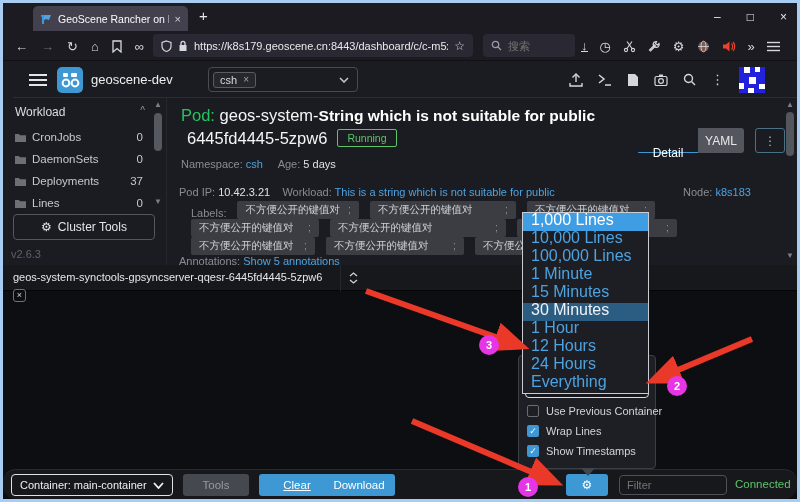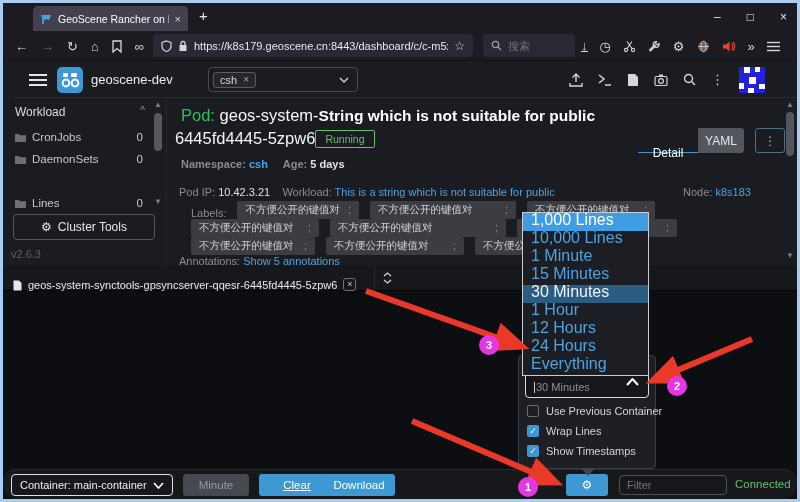--- a/index.html
+++ b/index.html
@@ -63,25 +63,25 @@
                  border:1px solid #55565e; border-radius:4px; display:flex; gap:6px;
                  align-items:center; justify-content:center; color:#e4e5e9; font-size:12px; }
   .version { position:absolute; left:8px; top:150px; font-size:11px; color:#5f6169; }
 
   
   .detail { position:absolute; left:164px; top:95px; width:630px; height:167px; }
   .pod-line1 { position:absolute; left:14px; top:8px; font-size:16.5px; white-space:nowrap; }
   .pod-kind { color:#22c55e; }
   .pod-name { color:#f4f5f7; }
   .pod-redacted { color:#ffffff; font-weight:bold; font-size:15.5px; }
-  .pod-line2 { position:absolute; left:8px; top:31px; font-size:16.5px; color:#f4f5f7;
-               display:flex; align-items:flex-end; }
+  .pod-line2 { position:absolute; left:20px; top:31px; font-size:16.5px; color:#f4f5f7;
+               display:flex; align-items:flex-start; gap:10px; }
   .badge-running { border:1px solid #5dc46a; border-radius:2px; color:#5dc46a;
                    font-size:10.5px; padding:2px 9px; }
-  .pod-line3 { position:absolute; left:14px; top:60px; font-size:11px; color:#8a8c93;font-weight:bold; }
+  .pod-line3 { position:absolute; left:14px; top:60px; font-size:11px; color:#8a8c93; }
   .pod-line3 .link { color:#4da2e0; }
   .pod-line3 .val { color:#e0e1e5; }
   .seg { position:absolute; top:30px; height:25px; display:flex; }
   .seg-detail { width:60px; background:#3d98d3; color:#fff; font-size:12px; display:flex;
                 align-items:center; justify-content:center; border-radius:3px 0 0 3px;margin-top:24px; }
   .seg-yaml { width:46px; background:#54565e; color:#e8e9eb; font-size:12px; display:flex;
               align-items:center; justify-content:center; border-radius:0 3px 3px 0; }
   .kebab-btn { position:absolute; left:588px; top:30px; width:30px; height:25px;
                border:1px solid #4b7186; border-radius:3px; color:#9fc3da; font-size:12px;
                display:flex; align-items:center; justify-content:center; }
@@ -99,21 +99,21 @@
   .anno-row .link { color:#4da2e0; }
   .dt-scroll { position:absolute; right:2px; top:2px; width:10px; height:160px; }
   .dt-scroll .arr { color:#7c7e86; font-size:8px; text-align:center; line-height:9px; }
   .dt-thumb { position:absolute; left:1px; top:12px; width:8px; height:44px; background:#54565d; border-radius:4px; }
   .dt-down { position:absolute; left:0; bottom:0; width:10px; color:#7c7e86; font-size:8px; text-align:center; }
 
   
   .logpanel { position:absolute; left:0; top:262px; width:794px; height:234px; background:#0d0e11; }
   .logtabs { position:absolute; left:0; top:0; width:794px; height:26px; background:#17181c;
              border-bottom:1px solid #050506; display:flex; align-items:center; }
-  .logtab { display:flex; align-items:flex-end; gap:6px; padding:0 10px; height:26px; }
+  .logtab { display:flex; align-items:flex-start; gap:6px; padding:0 10px; height:26px;flex-direction:column; }
   .logtab .t { font-size:11px; color:#e6e7ea; }
   .logtab .close { width:13px; height:13px; border:1px solid #70727a; border-radius:3px;
                    color:#cfd1d5; font-size:9px; line-height:11px; text-align:center; }
   .expander { margin-left:8px; width:26px; height:26px; display:flex; align-items:center;
               justify-content:center; border-left:1px solid #26272d; }
   .logbar { position:absolute; left:0; bottom:0; width:794px; height:30px; background:#17181c;
             border-top:1px solid #2a2b31;border-radius:13px; }
   .csel { position:absolute; left:8px; top:4px; width:162px; height:22px;
           border:1.5px solid #dfe1e5; border-radius:4px; display:flex; align-items:center;
           justify-content:space-between; padding:0 8px; color:#eef0f3; font-size:11px; }
@@ -308,20 +308,27 @@
       <span class="lbl">CronJobs</span>
       <span class="cnt">0</span>
     </div>
     <div class="sb-item" style="top:50px;">
       <svg class="ic" width="11" height="9" viewBox="0 0 11 9">
           <path d="M0 1 H4 L5 2.2 H11 V9 H0 Z" fill="#6d6f76"></path>
         </svg>
       <span class="lbl">DaemonSets</span>
       <span class="cnt">0</span>
     </div>
+    <div class="sb-item" style="top:72px;">
+      <svg class="ic" width="11" height="9" viewBox="0 0 11 9">
+          <path d="M0 1 H4 L5 2.2 H11 V9 H0 Z" fill="#6d6f76"></path>
+        </svg>
+      <span class="lbl">Deployments</span>
+      <span class="cnt">37</span>
+    </div>
     <div class="sb-item" style="top:94px;">
       <svg class="ic" width="11" height="9" viewBox="0 0 11 9">
           <path d="M0 1 H4 L5 2.2 H11 V9 H0 Z" fill="#6d6f76"></path>
         </svg>
       <span class="lbl">Lines</span>
       <span class="cnt">0</span>
     </div>
     <div class="sb-scroll">
       <div class="arr">▲</div>
       <div class="sb-thumb"></div>
@@ -439,34 +446,35 @@
       </div>
     </div>
 
     <div class="logbar">
       <div class="csel">
         <span>Container: main-container</span>
         <svg class="ic" width="11" height="7" viewBox="0 0 11 7">
             <polyline points="1,1 5.5,6 10,1" fill="none" stroke="#eef0f3" stroke-width="1.8"></polyline>
           </svg>
       </div>
-      <div class="btn btn-follow">Minute</div>
+      <div class="btn btn-follow">Tools</div>
       <div class="btn btn-clear">Clear</div>
       <div class="btn btn-download">Download</div>
       <div class="btn btn-gear">
         <span>⚙</span>
       </div>
       <input class="filterbox" placeholder="Filter" style="">
       <span class="connected">Connected</span>
     </div>
   </div>
 
   <div class="dropdown">
     <div class="dd-item dd-hl">1,000 Lines</div>
     <div class="dd-item">10,000 Lines</div>
+    <div class="dd-item">100,000 Lines</div>
     <div class="dd-item">1 Minute</div>
     <div class="dd-item">15 Minutes</div>
     <div class="dd-item dd-sel">30 Minutes</div>
     <div class="dd-item">1 Hour</div>
     <div class="dd-item">12 Hours</div>
     <div class="dd-item">24 Hours</div>
     <div class="dd-item">Everything</div>
   </div>
 
   <div class="popover">

